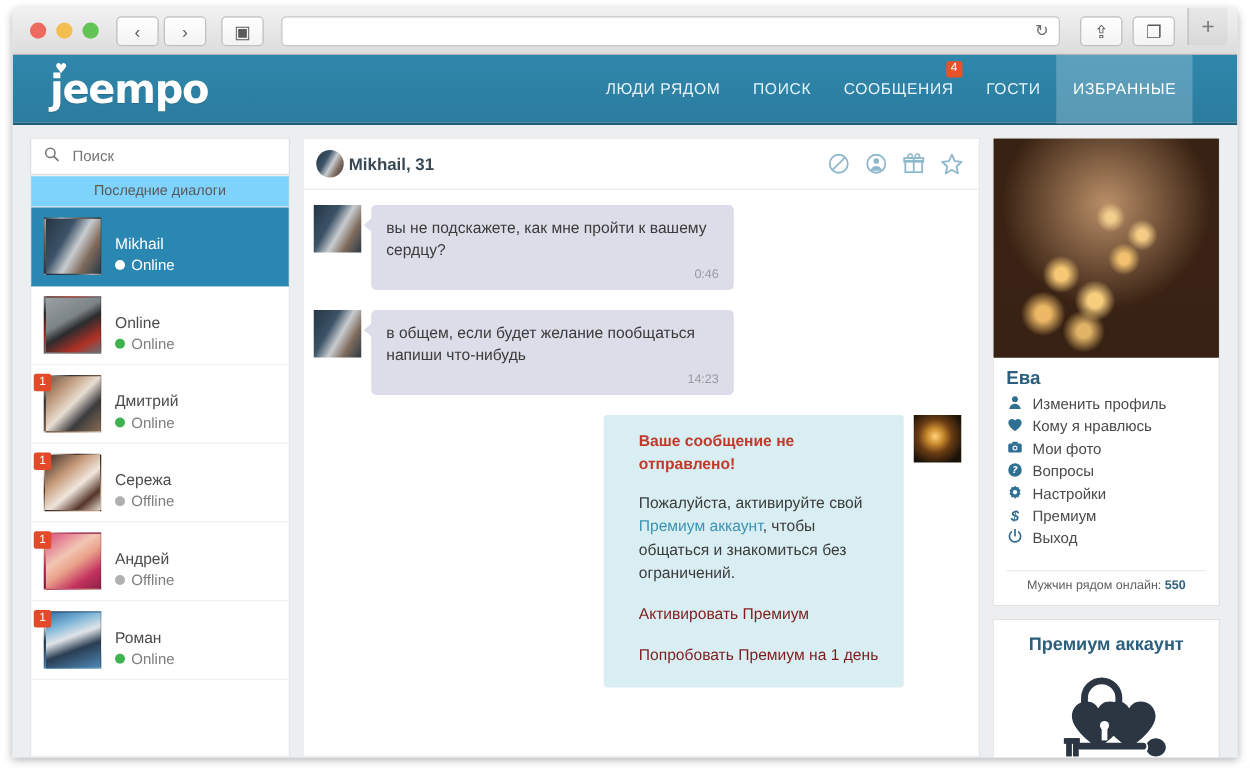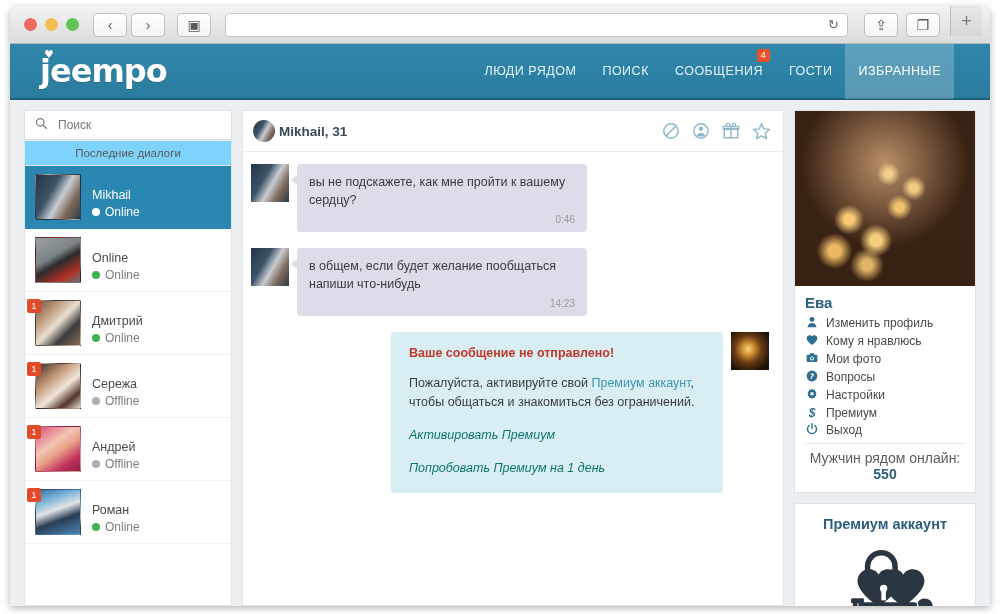--- a/index.html
+++ b/index.html
@@ -184,38 +184,38 @@
     content: ""; position: absolute; left: -6px; top: 10px;
     border-top: 6px solid transparent; border-bottom: 6px solid transparent;
     border-right: 7px solid #dcdde8;
   }
   .bubble .time { display: block; text-align: right; font-size: 10px; color: #98989f; margin-top: 4px; }
 
   
   .msg-row.own { justify-content: flex-end; }
   .notice {
     background: #d9eef2; border-radius: 3px;
-    padding: 12px 14px 16px 18px; width: 332px;
+    padding: 12px 14px 16px 28px; width: 240px;
     font-size: 12.5px; line-height: 1.5; color: #3b3b3b;
   }
   .notice .err { color: #c0392b; font-weight: bold; display: block; margin-bottom: 12px; font-size: 12.5px; }
   .notice a { color: #3e93b3; text-decoration: none; }
-  .notice .link-line { display: block; color: #0f766e; margin-top: 14px; font-style: italic; }
+  .notice .link-line { display: block; color: #7f1d1d; margin-top: 14px; }
 
   
   .col-right { width: 182px; display: flex; flex-direction: column; gap: 10px; }
   .card { background: #fff; border: 1px solid #e2e2e2; }
   .profile-photo { width: 100%; height: 175px; background-size: cover; background-position: center; display: block; }
   .profile-body { padding: 8px 10px 4px 10px; }
   .profile-name { font-size: 15px; font-weight: bold; color: #2b5f7d; margin-bottom: 3px; }
   .pm { display: flex; align-items: center; gap: 7px; padding: 1.5px 0; font-size: 12px; color: #4a4a4a; }
   .pm .pmi { width: 14px; color: #2f6f92; font-size: 12px; text-align: center; display: inline-block; }
   .profile-footer {
-    border-top: 1px solid #ececec; margin-top: 4px;
-    text-align: center; font-size: 14px; color: #5d5d5d; padding: 6px 0;
+    border-top: 1px solid #ececec; margin-top: 17px;
+    text-align: center; font-size: 10px; color: #5d5d5d; padding: 6px 0;
   }
   .profile-footer b { color: #2b5f7d; }
 
   .premium-card { padding: 12px 10px 0 10px; text-align: center; flex: 1; }
   .premium-title { font-size: 14.5px; font-weight: bold; color: #2b5f7d; margin-bottom: 6px; }
   .premium-art { display: flex; justify-content: center; }
 </style>
 </head>
 <body>
 

